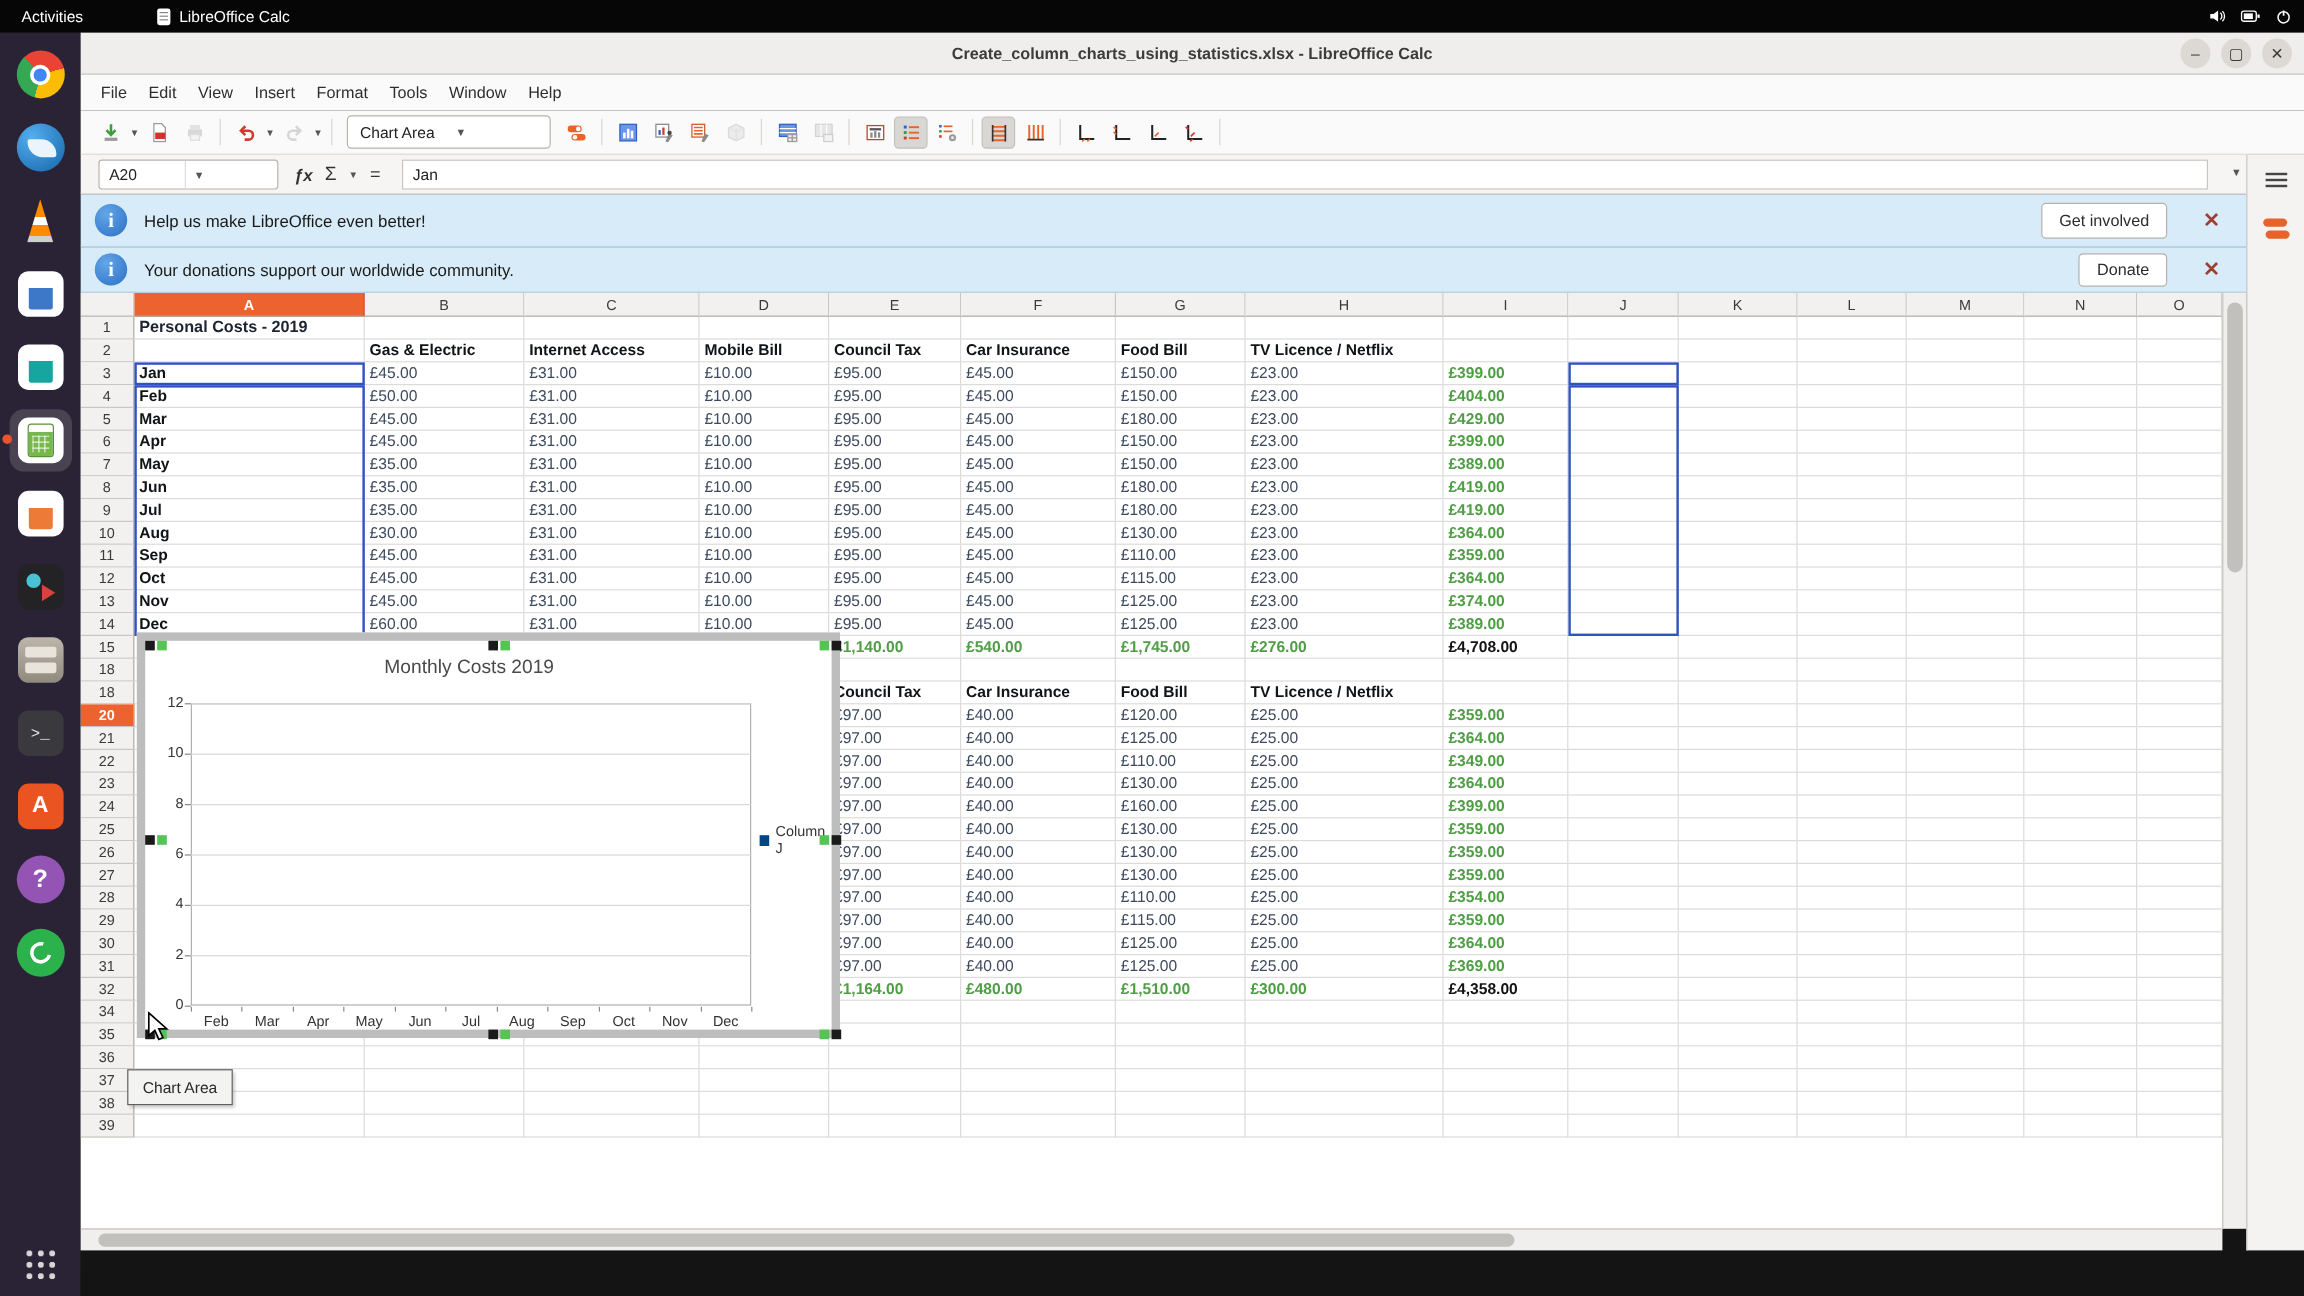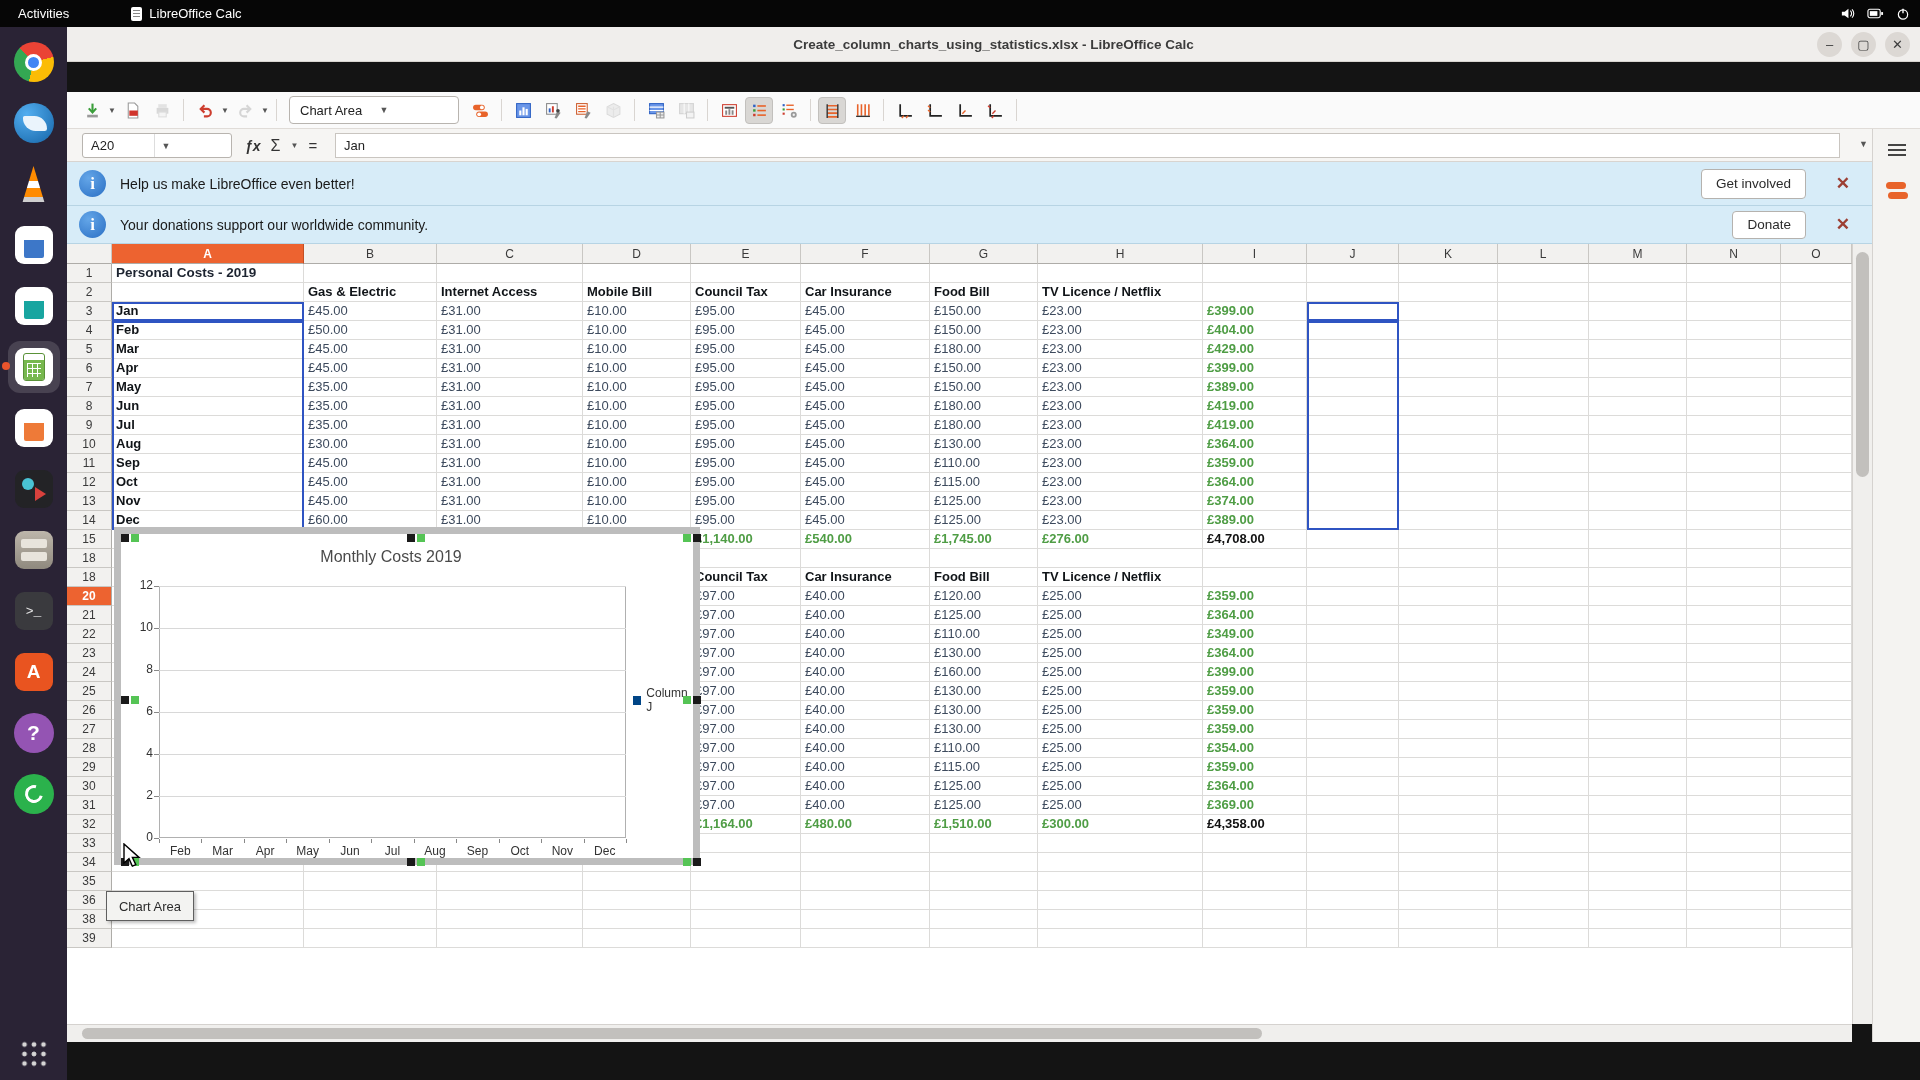--- a/index.html
+++ b/index.html
@@ -221,20 +221,30 @@
     </div>
 
 <div id="titlebar">
   <div id="win-title">Create_column_charts_using_statistics.xlsx - LibreOffice Calc</div>
   <div id="win-buttons">
     <div class="winbtn">–</div>
     <div class="winbtn">▢</div>
     <div class="winbtn">✕</div>
   </div>
 </div>
+<div id="menubar">
+      <span class="menu-item">File</span>
+      <span class="menu-item">Edit</span>
+      <span class="menu-item">View</span>
+      <span class="menu-item">Insert</span>
+      <span class="menu-item">Format</span>
+      <span class="menu-item">Tools</span>
+      <span class="menu-item">Window</span>
+      <span class="menu-item">Help</span>
+    </div>
 <div id="toolbar">
       <span class="tbtn  ">
         <svg class="ticon" width="17" height="17" viewBox="0 0 16 16">
           <path d="M8 1.5v7" stroke="#3a9e3a" stroke-width="2"></path>
           <path d="M4.5 6L8 9.8 11.5 6" fill="none" stroke="#3a9e3a" stroke-width="2"></path>
           <rect x="3" y="12" width="10" height="2.5" fill="#9a9a9a"></rect>
         </svg>
       </span>
       <span class="tcaret">▼</span>
       <span class="tbtn  ">
@@ -978,75 +988,75 @@
         <div class="cell cg" style="width:165px">£300.00</div>
         <div class="cell cb" style="width:104px">£4,358.00</div>
         <div class="cell" style="width:92px"></div>
         <div class="cell" style="width:99px"></div>
         <div class="cell" style="width:91px"></div>
         <div class="cell" style="width:98px"></div>
         <div class="cell" style="width:94px"></div>
         <div class="cell" style="width:71px"></div>
       </div>
       <div class="grow">
-        <div class="rh">33</div>
+        <div class="rh">34</div>
         <div class="cell" style="width:192px"></div>
         <div class="cell" style="width:133px"></div>
         <div class="cell" style="width:146px"></div>
         <div class="cell" style="width:108px"></div>
         <div class="cell" style="width:110px"></div>
         <div class="cell" style="width:129px"></div>
         <div class="cell" style="width:108px"></div>
         <div class="cell" style="width:165px"></div>
         <div class="cell" style="width:104px"></div>
         <div class="cell" style="width:92px"></div>
         <div class="cell" style="width:99px"></div>
         <div class="cell" style="width:91px"></div>
         <div class="cell" style="width:98px"></div>
         <div class="cell" style="width:94px"></div>
         <div class="cell" style="width:71px"></div>
       </div>
       <div class="grow">
-        <div class="rh">34</div>
+        <div class="rh">35</div>
         <div class="cell" style="width:192px"></div>
         <div class="cell" style="width:133px"></div>
         <div class="cell" style="width:146px"></div>
         <div class="cell" style="width:108px"></div>
         <div class="cell" style="width:110px"></div>
         <div class="cell" style="width:129px"></div>
         <div class="cell" style="width:108px"></div>
         <div class="cell" style="width:165px"></div>
         <div class="cell" style="width:104px"></div>
         <div class="cell" style="width:92px"></div>
         <div class="cell" style="width:99px"></div>
         <div class="cell" style="width:91px"></div>
         <div class="cell" style="width:98px"></div>
         <div class="cell" style="width:94px"></div>
         <div class="cell" style="width:71px"></div>
       </div>
       <div class="grow">
-        <div class="rh">35</div>
+        <div class="rh">36</div>
         <div class="cell" style="width:192px"></div>
         <div class="cell" style="width:133px"></div>
         <div class="cell" style="width:146px"></div>
         <div class="cell" style="width:108px"></div>
         <div class="cell" style="width:110px"></div>
         <div class="cell" style="width:129px"></div>
         <div class="cell" style="width:108px"></div>
         <div class="cell" style="width:165px"></div>
         <div class="cell" style="width:104px"></div>
         <div class="cell" style="width:92px"></div>
         <div class="cell" style="width:99px"></div>
         <div class="cell" style="width:91px"></div>
         <div class="cell" style="width:98px"></div>
         <div class="cell" style="width:94px"></div>
         <div class="cell" style="width:71px"></div>
       </div>
       <div class="grow">
-        <div class="rh">36</div>
+        <div class="rh">37</div>
         <div class="cell" style="width:192px"></div>
         <div class="cell" style="width:133px"></div>
         <div class="cell" style="width:146px"></div>
         <div class="cell" style="width:108px"></div>
         <div class="cell" style="width:110px"></div>
         <div class="cell" style="width:129px"></div>
         <div class="cell" style="width:108px"></div>
         <div class="cell" style="width:165px"></div>
         <div class="cell" style="width:104px"></div>
         <div class="cell" style="width:92px"></div>

